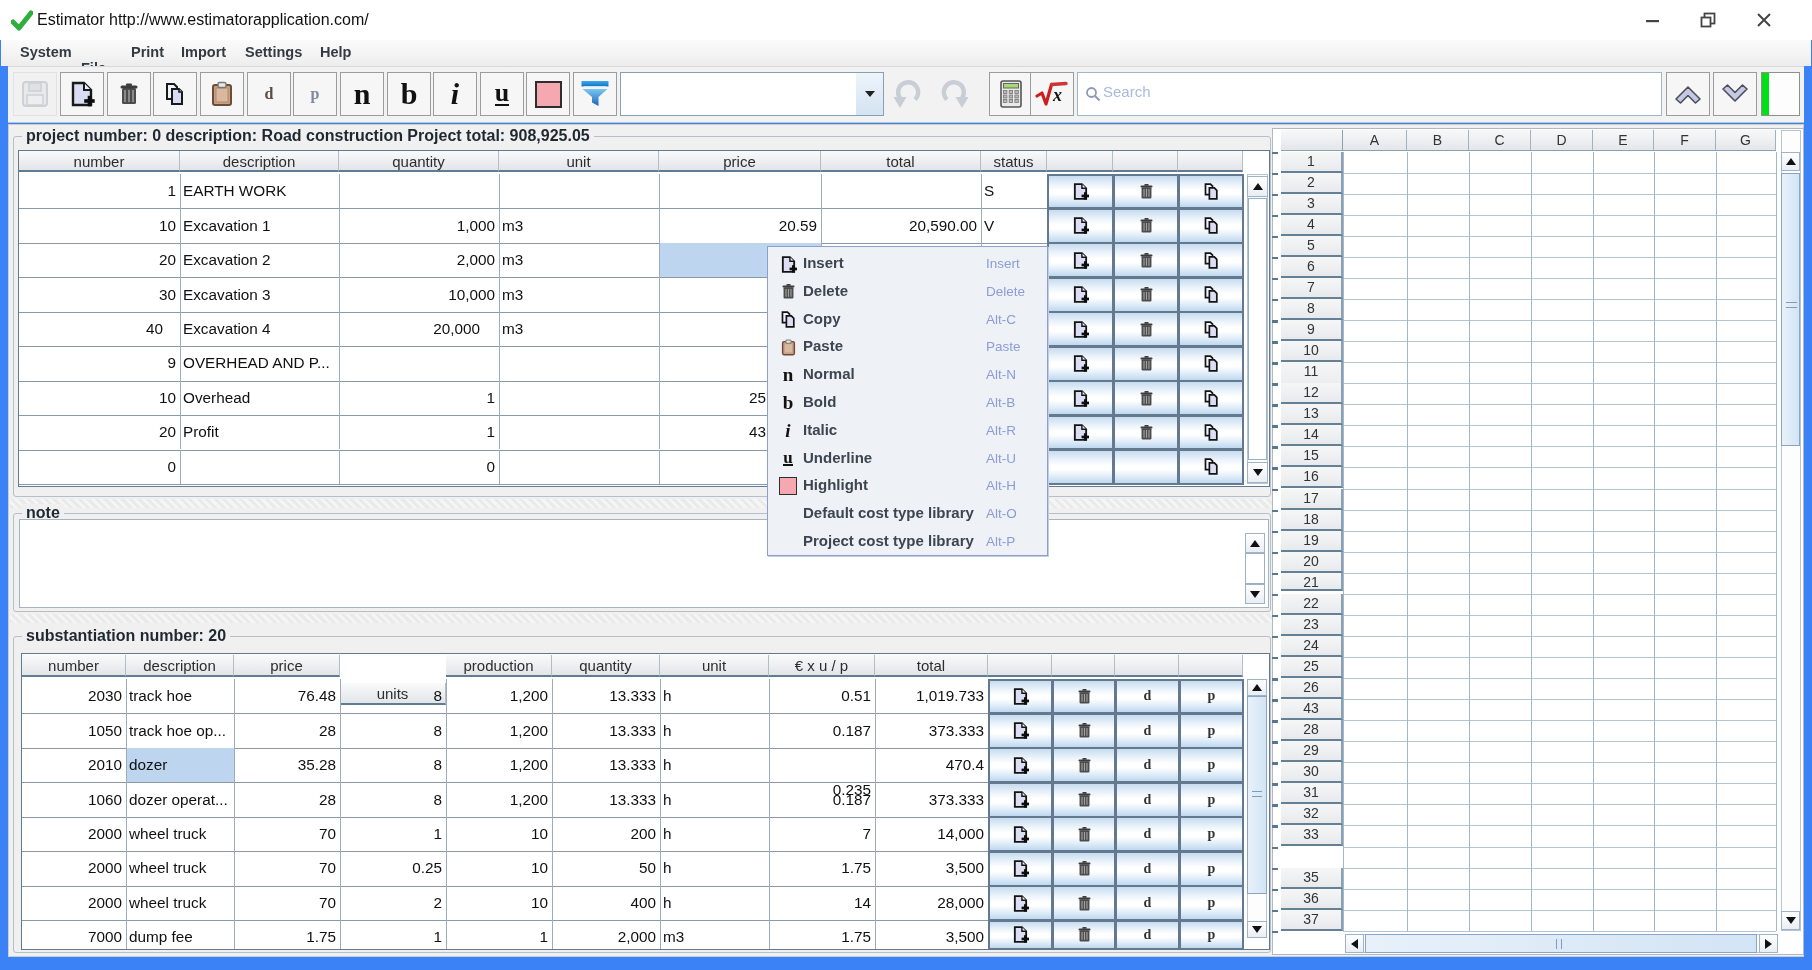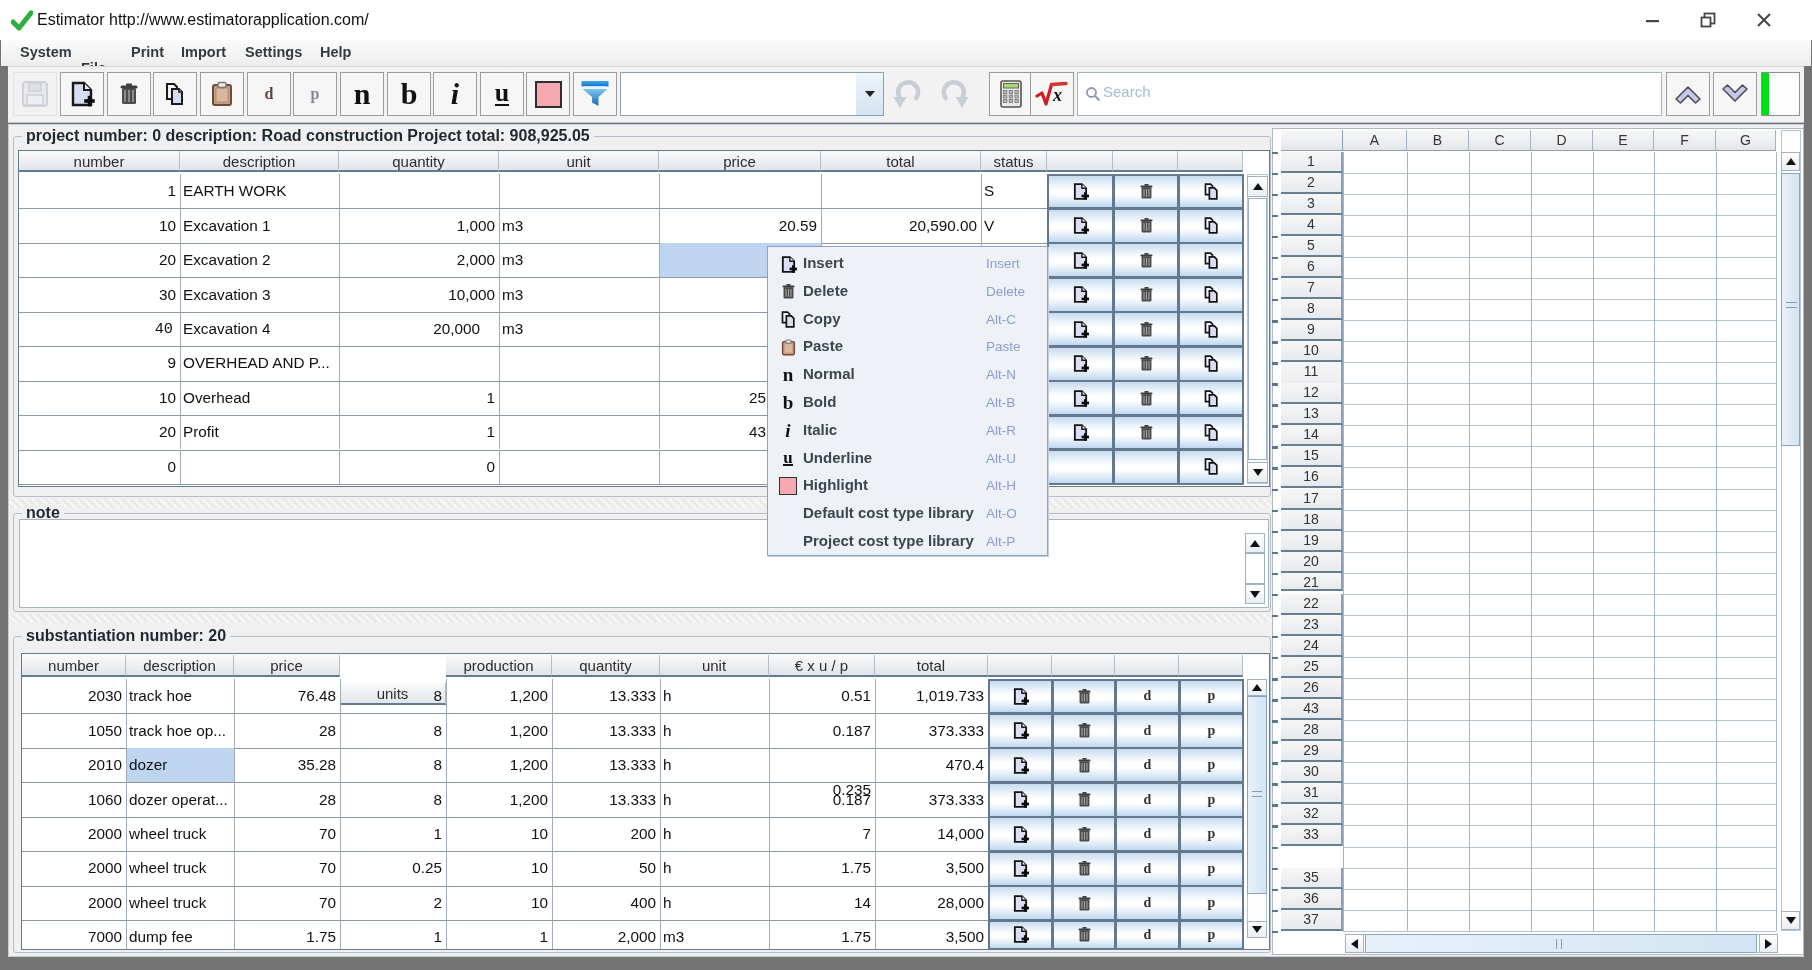--- a/index.html
+++ b/index.html
@@ -1,17 +1,17 @@
 <!DOCTYPE html>
 <html><head><meta charset="utf-8"><title>Estimator</title>
 <style>
 *{margin:0;padding:0;box-sizing:border-box;}
 html,body{width:1812px;height:970px;overflow:hidden;}
 body{font-family:"Liberation Sans",sans-serif;background:#f0f0f0;}
-#app{position:absolute;left:0;top:0;width:1812px;height:970px;background:#737373;}
+#app{position:absolute;left:0;top:0;width:1812px;height:970px;background:#3b82f6;}
 .titlebar{position:absolute;left:0;top:0;width:1812px;height:40px;background:#ffffff;}
 .menubar{position:absolute;left:1px;top:40px;width:1810px;height:26px;background:linear-gradient(#fbfbfb,#ededed);}
 .menuitem{position:absolute;top:4px;font-weight:bold;font-size:14.5px;color:#333a42;}
 .toolbar{position:absolute;left:8px;top:66px;width:1796px;height:57px;background:#f2f2f2;border-top:1px solid #d8d8d8;border-bottom:1px solid #b9c4ce;}
 .tbtn{position:absolute;top:5px;width:44px;height:44px;background:#f6f6f6;border:1px solid #9c9c9c;display:flex;align-items:center;justify-content:center;}
 .tbtn.noborder{border:1px solid #e2e2e2;background:#f1f1f1;}
 .gbox{position:absolute;border:1px solid #b6bfc9;border-radius:3px;}
 .glabel{position:absolute;top:-10px;left:8px;background:#f0f0f0;padding:0 4px;font-weight:bold;font-size:16px;color:#1f2730;white-space:nowrap;}
 .hcell{position:absolute;background:linear-gradient(#fafafa,#e2e5e9);border-right:1px solid #b3bdc5;color:#2d2d2d;font-size:15px;text-align:center;overflow:hidden;}
 .dcell{position:absolute;font-size:15.3px;color:#101010;white-space:nowrap;overflow:hidden;}
@@ -392,21 +392,21 @@
       </svg>
     </div>
 <div style="position:absolute;left:19px;top:346.2px;width:1224px;height:1px;background:#8b99a6;"></div>
 <div style="position:absolute;left:180px;top:311.8px;width:1px;height:34.4px;background:#9fabb8;"></div>
 <div style="position:absolute;left:339px;top:311.8px;width:1px;height:34.4px;background:#9fabb8;"></div>
 <div style="position:absolute;left:499px;top:311.8px;width:1px;height:34.4px;background:#9fabb8;"></div>
 <div style="position:absolute;left:659px;top:311.8px;width:1px;height:34.4px;background:#9fabb8;"></div>
 <div style="position:absolute;left:821px;top:311.8px;width:1px;height:34.4px;background:#9fabb8;"></div>
 <div style="position:absolute;left:981px;top:311.8px;width:1px;height:34.4px;background:#9fabb8;"></div>
 <div style="position:absolute;left:1047px;top:311.8px;width:1px;height:34.4px;background:#9fabb8;"></div>
-<div class="dcell num" style="position:absolute;left:16px;top:320.0px;width:157px;height:18px;line-height:18px;font-family:Liberation Mono, monospace;">40</div>
+<div class="dcell num" style="position:absolute;left:6px;top:320.0px;width:157px;height:18px;line-height:18px;">40</div>
 <div class="dcell" style="position:absolute;left:183px;top:320.0px;width:155px;height:18px;line-height:18px;">Excavation 4</div>
 <div class="dcell num" style="position:absolute;left:324px;top:320.0px;width:156px;height:18px;line-height:18px;">20,000</div>
 <div class="dcell" style="position:absolute;left:502px;top:320.0px;width:156px;height:18px;line-height:18px;">m3</div>
 <div class="dcell num" style="position:absolute;left:659px;top:320.0px;width:158px;height:18px;line-height:18px;"></div>
 <div class="dcell num" style="position:absolute;left:821px;top:320.0px;width:156px;height:18px;line-height:18px;"></div>
 <div class="dcell" style="position:absolute;left:984px;top:320.0px;width:62px;height:18px;line-height:18px;"></div>
 <div class="btncell" style="left:1047px;top:311.3px;width:67px;height:35.9px;">
       <svg width="17" height="17" viewBox="0 0 17 17">
         <g transform="scale(0.7083333333333334)">
           <path d="M4 1.5 L14 1.5 L20 7.5 L20 22.5 L4 22.5 Z" fill="#dcdef4" stroke="#141414" stroke-width="2.6"></path>

